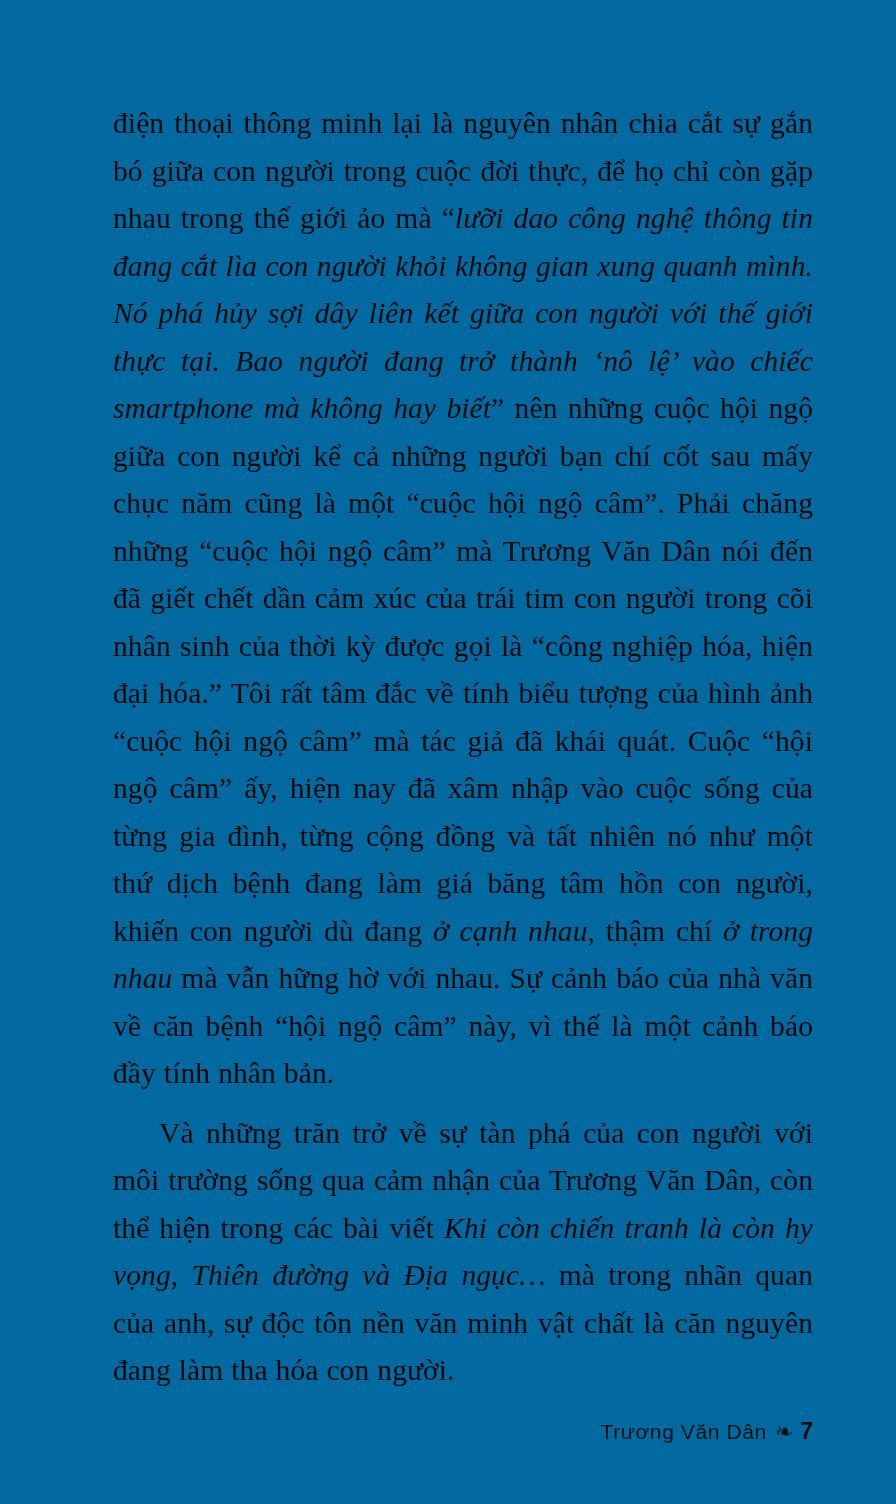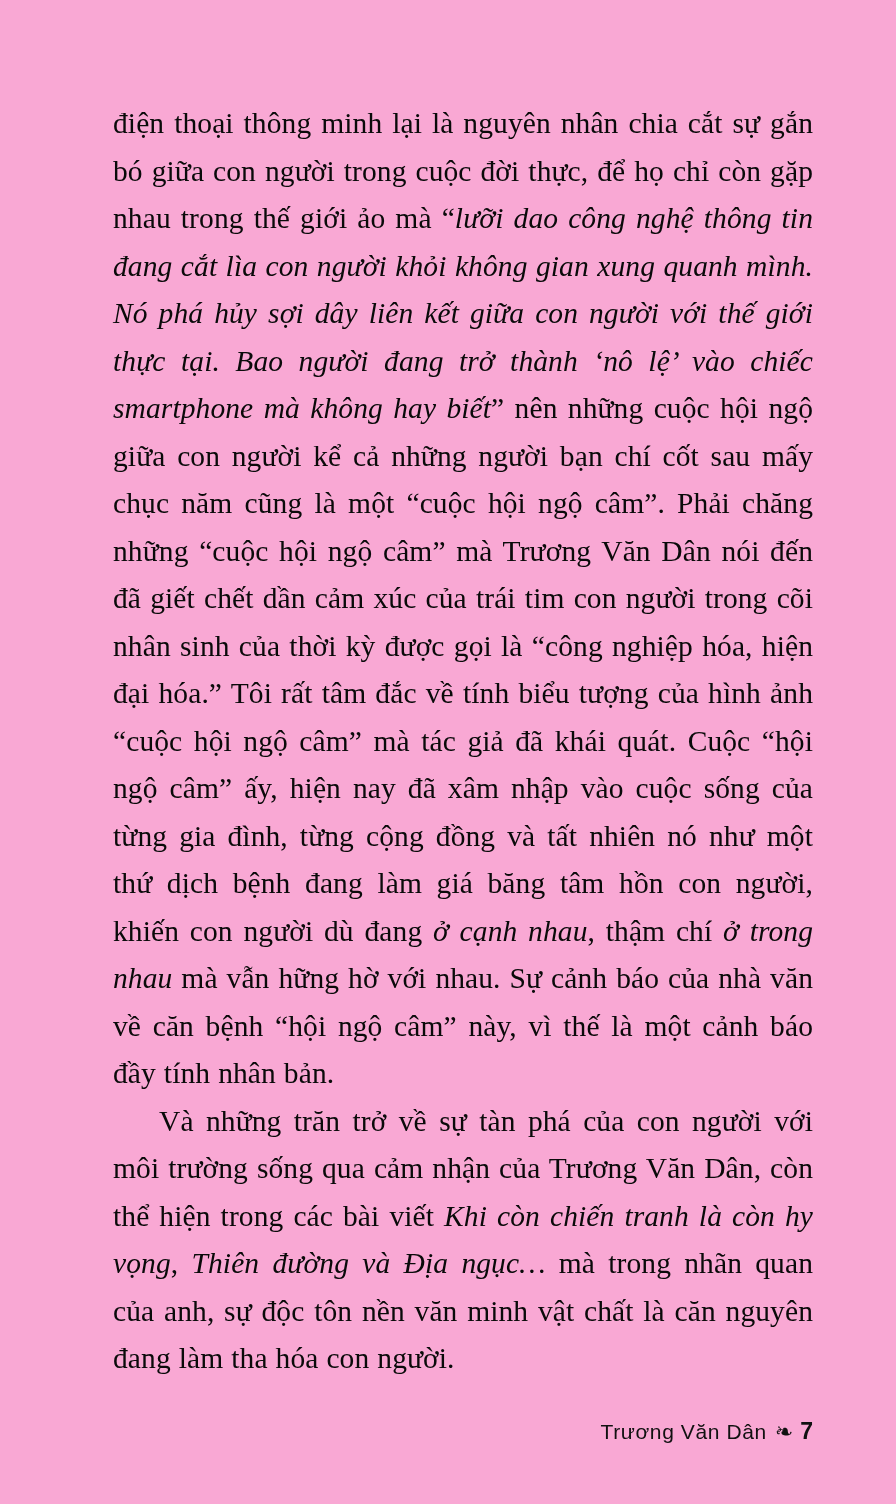--- a/index.html
+++ b/index.html
@@ -15,39 +15,39 @@
     font-family: "Liberation Serif", "DejaVu Serif", serif;
     color: #0a0a0a;
     overflow: hidden;
   }
   .page {
     position: absolute;
     left: 0;
     top: 0;
     width: 896px;
     height: 1504px;
-    background: #f9a8d4;
+    background: #0369a1;
   }
   .text-column {
     position: absolute;
     left: 113px;
     top: 100px;
     width: 700px;
   }
   p.para {
     margin: 0;
     font-size: 29.5px;
     line-height: 47.5px;
     text-align: justify;
     text-justify: inter-word;
     letter-spacing: 0.1px;
     word-spacing: 0.5px;
   }
   p.para + p.para {
-    margin-top: 0;
+    margin-top: 12px;
   }
   .indent {
     text-indent: 46px;
   }
   .it {
     font-style: italic;
   }
   .footer {
     position: absolute;
     left: 113px;

